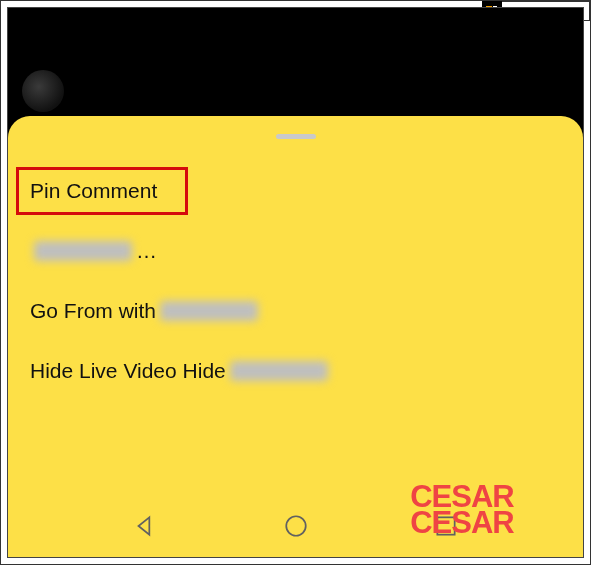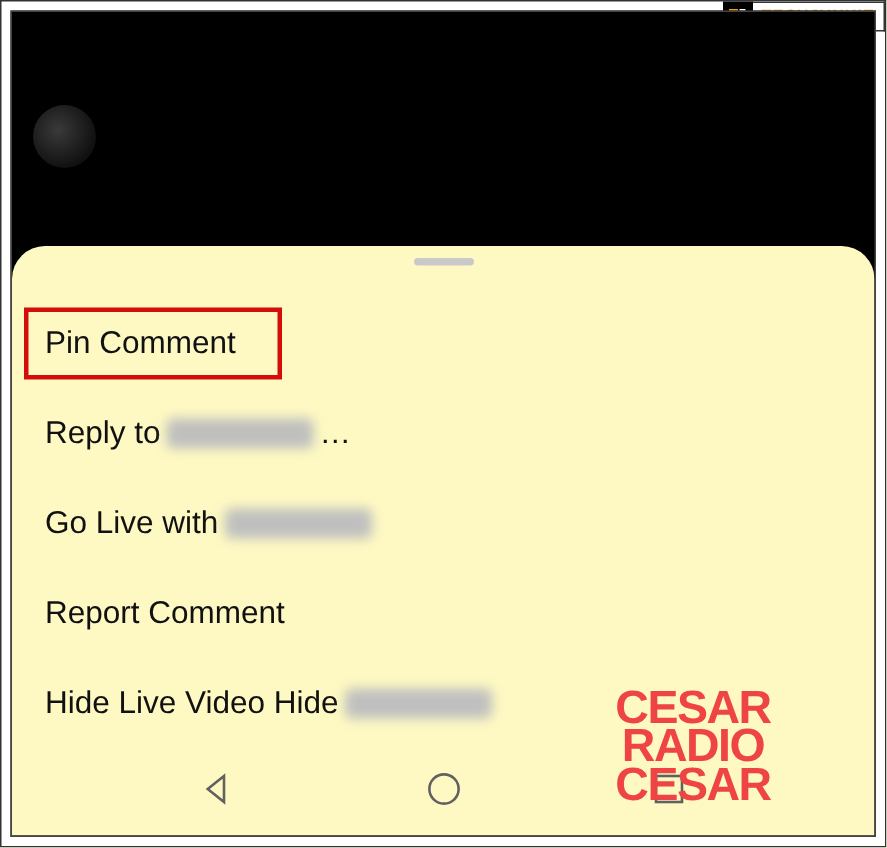--- a/index.html
+++ b/index.html
@@ -46,25 +46,24 @@
     top: 62px; left: 14px;
     width: 42px; height: 42px;
     border-radius: 50%;
     background: radial-gradient(circle at 40% 40%, #3a3a3a 0%, #111 70%);
   }
   .sheet {
     position: absolute;
     left: 0; right: 0;
     top: 108px;
     bottom: 0;
-    background: #fef9c3;
+    background: #fde047;
     border-top-left-radius: 22px;
     border-top-right-radius: 22px;
-    padding-top: 8px;
-    margin-top: 48px;
+    padding-top: 18px;
   }
   .grabber {
     width: 40px; height: 5px;
     background: #c9c9c9;
     border-radius: 3px;
     margin: 0 auto 22px auto;
   }
   .menu-item {
     padding: 18px 22px;
     font-size: 21px;
@@ -145,33 +144,29 @@
 
     <div class="sheet">
       <div class="grabber"></div>
 
       <div class="menu-item highlighted">
         <span>Pin Comment</span>
         <span class="highlight-box"></span>
       </div>
 
       <div class="menu-item">
-        <span>Reply to </span>
         <span class="redacted"></span>
         <span class="ellipsis">…</span>
       </div>
 
       <div class="menu-item">
-        <span>Go Live with </span>
+        <span>Go From with </span>
         <span class="redacted"></span>
       </div>
 
-      <div class="menu-item">
-        <span>Report Comment</span>
-      </div>
 
       <div class="menu-item">
         <span>Hide Live Video Hide </span>
         <span class="redacted"></span>
       </div>
 
       <div class="nav-bar">
         <span class="nav-icon">
           <svg width="26" height="26" viewBox="0 0 24 24" fill="none" stroke="#616161" stroke-width="1.6">
             <path d="M16 4 L6 12 L16 20 Z" fill="none"></path>
@@ -188,20 +183,19 @@
           </svg>
         </span>
       </div>
 
     </div>
 
     <div class="cesar-logo">
       <span>CESAR</span>
       <span class="line-through">
         <span class="hr-line"></span>
-        <span>RADIO</span>
       </span>
       <span>CESAR</span>
     </div>
 
   </div>
 
 </div>
 
 </body></html>

